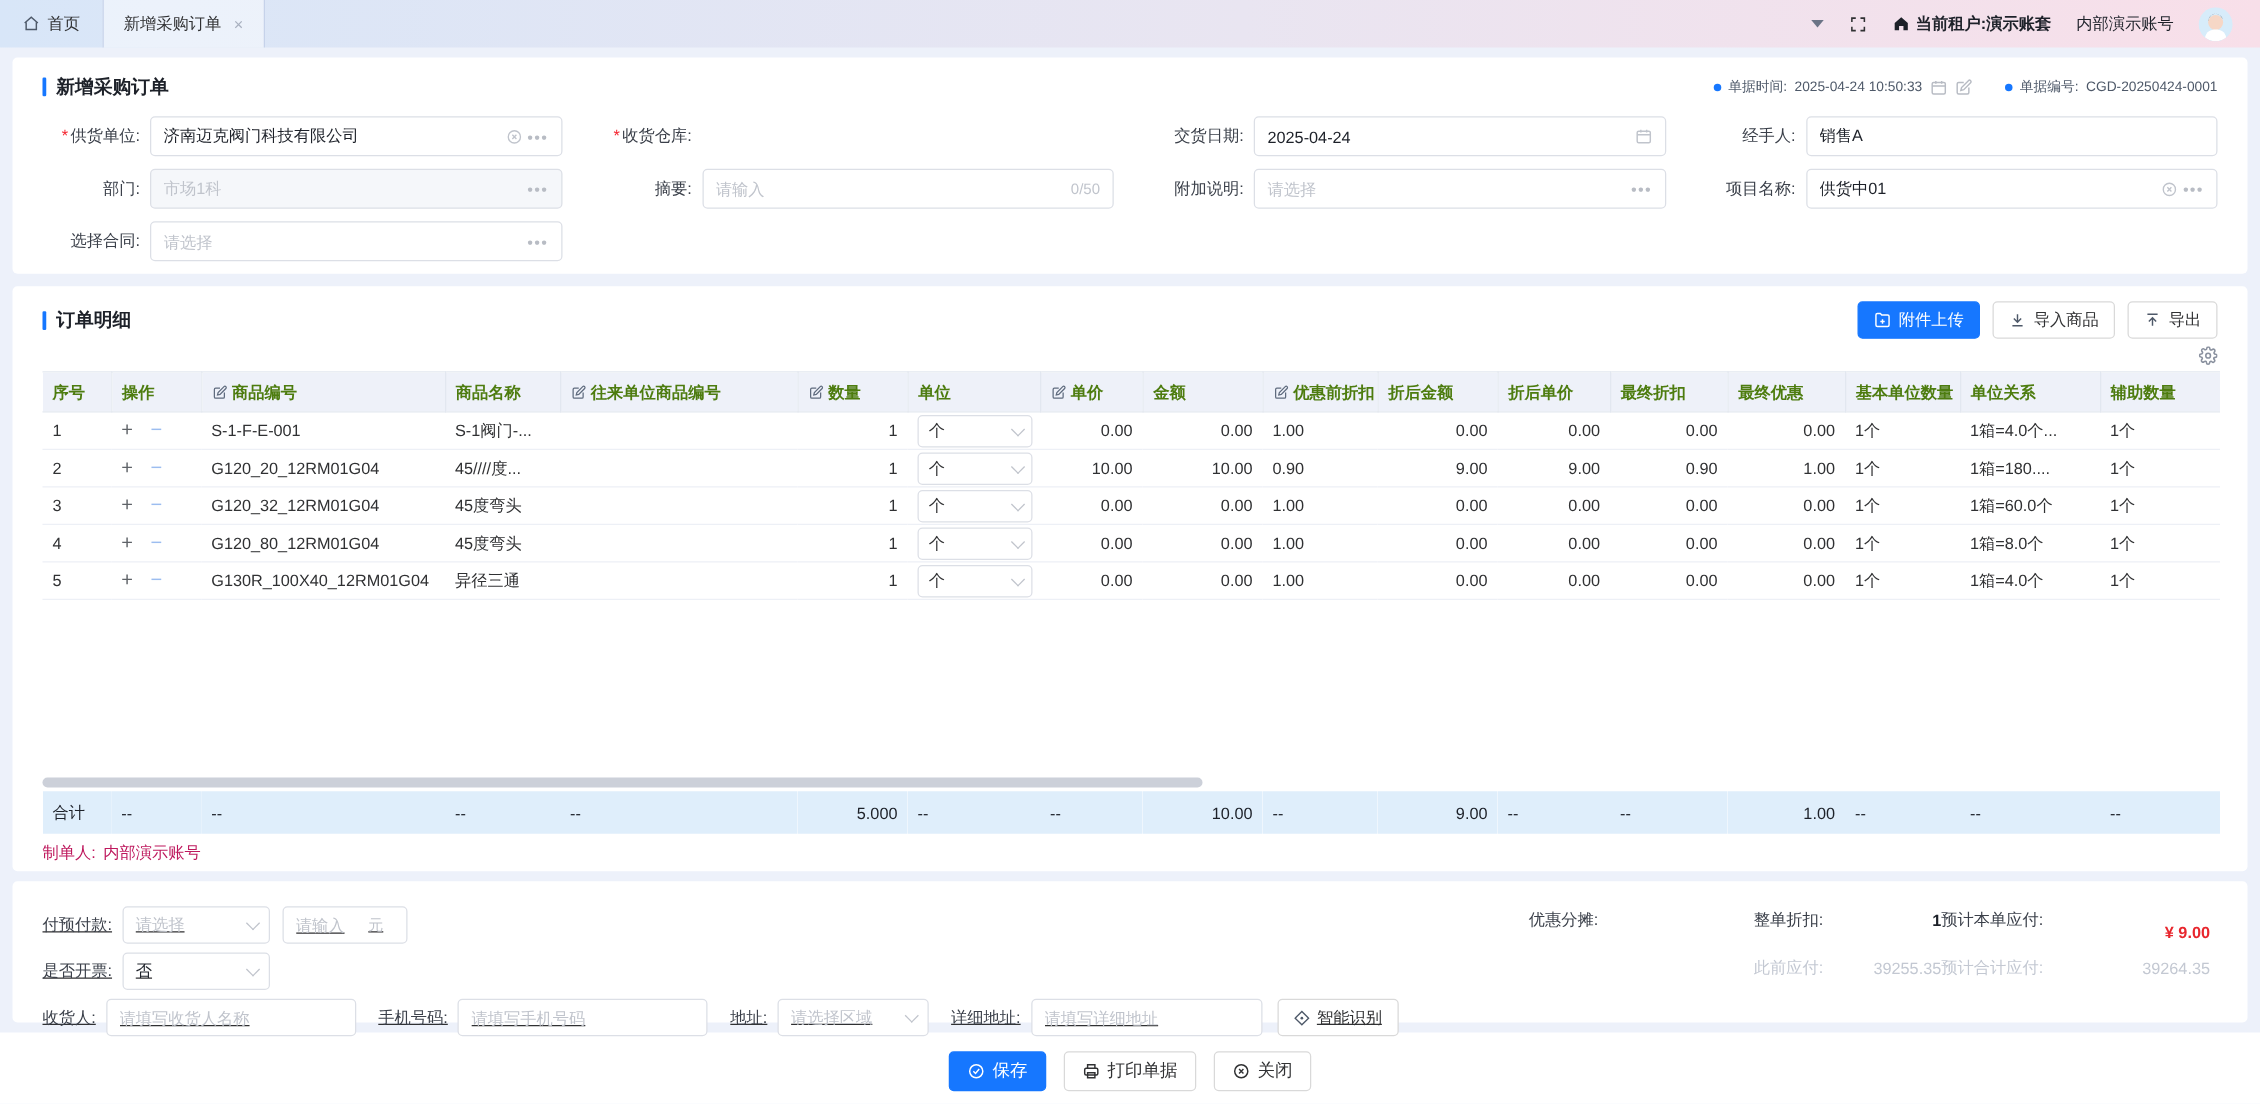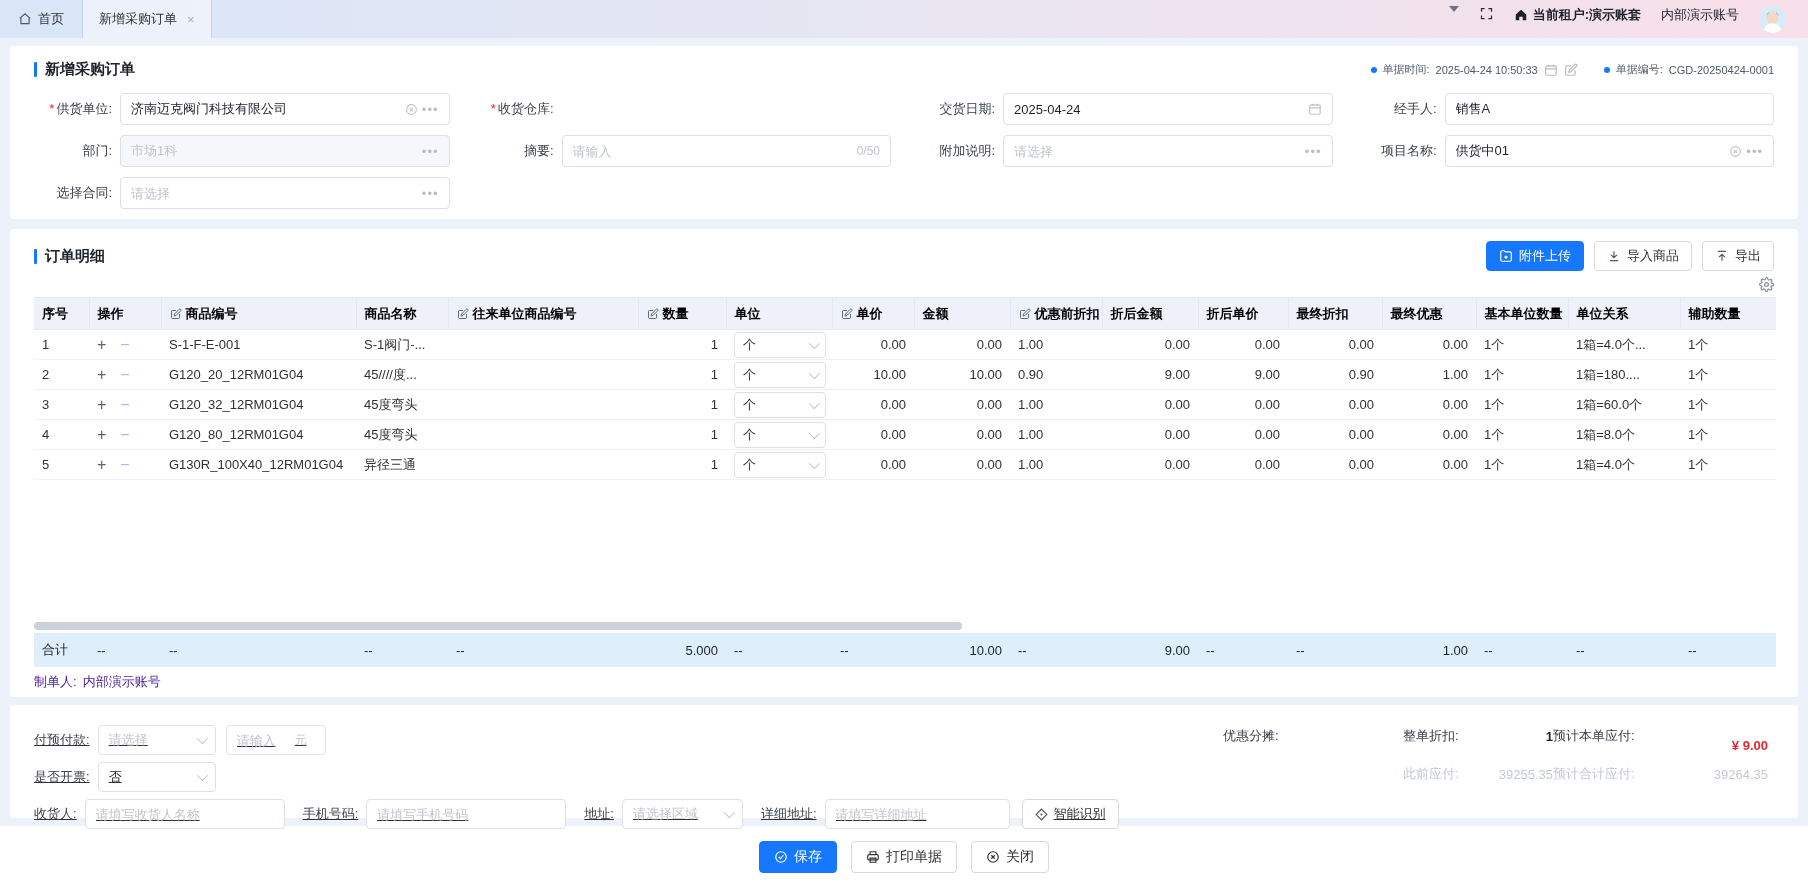--- a/index.html
+++ b/index.html
@@ -7,21 +7,21 @@
     font-family:"Liberation Sans","DejaVu Sans",sans-serif; background:#edf1fa; color:#303133; }
 
   
   .topbar { height:38px; display:flex; align-items:center; justify-content:space-between;
     background:linear-gradient(90deg,#d8e6f8 0%,#e9e5f1 55%,#f8dfe9 100%); font-size:13px; }
   .topbar-left { display:flex; align-items:center; height:100%; }
   .home-item { display:flex; align-items:center; gap:6px; padding:0 18px; color:#303133; cursor:pointer; }
   .tab { display:flex; align-items:center; gap:10px; height:100%; padding:0 16px;
     background:rgba(255,255,255,.48); border-left:1px solid #c6d2ea; border-right:1px solid #c6d2ea; }
   .tab .tab-close { color:#a8b0bf; font-size:13px; cursor:pointer; }
-  .topbar-right { display:flex; align-items:flex-start; gap:20px; padding-right:22px; color:#1d2129; }
+  .topbar-right { display:flex; align-items:center; gap:20px; padding-right:22px; color:#1d2129; }
   .caret-down { width:0; height:0; border-left:5px solid transparent; border-right:5px solid transparent;
     border-top:6px solid #6b7486; }
   .tenant { display:flex; align-items:center; gap:5px; font-weight:bold; }
   .avatar { width:27px; height:27px; border-radius:50%; background:#d7ecfa; overflow:hidden; display:flex; align-items:flex-end; justify-content:center; }
 
   
   .main { padding:8px 10px 0 10px; display:flex; flex-direction:column; }
   .card { background:#fff; border-radius:4px; }
   .card-head { display:flex; align-items:center; justify-content:space-between; }
   .sec-title { display:flex; align-items:center; gap:8px; font-size:15px; font-weight:bold; color:#1d2129; }
@@ -50,37 +50,37 @@
 
   
   .detail-card { height:468px; padding:12px 24px 0 24px; margin-bottom:8px; display:flex; flex-direction:column; }
   .detail-btns { display:flex; align-items:center; gap:10px; }
   .btn { display:inline-flex; align-items:center; gap:6px; height:30px; padding:0 12px; border-radius:4px;
     border:1px solid #d9d9d9; background:#fff; font-size:13px; color:#303133; cursor:pointer; font-family:inherit; }
   .btn.primary { background:#1677ff; border-color:#1677ff; color:#fff; }
   .gear-row { height:26px; display:flex; justify-content:flex-end; align-items:center; }
 
   table.grid { width:100%; border-collapse:collapse; table-layout:fixed; font-size:13px; }
-  table.grid th { background:#eef1f9; height:32px; font-weight:bold; color:#000000; text-align:left;
+  table.grid th { background:#eef1f9; height:32px; font-weight:bold; color:#4d7c0f; text-align:left;
     padding:0 8px; border-right:1px solid #e2e7f0; border-top:1px solid #e2e7f0; border-bottom:1px solid #e2e7f0; white-space:nowrap; overflow:hidden; }
   table.grid th:last-child { border-right:none; }
   table.grid th .th-in { display:flex; align-items:center; gap:4px; }
   table.grid td { height:30px; padding:0 8px; border-bottom:1px solid #edf0f6; color:#303133; white-space:nowrap; overflow:hidden; }
   .c-right { text-align:right; }
   .ops-plus { color:#5f6368; font-size:16px; cursor:pointer; }
   .ops-minus { color:#9cbdf0; font-size:16px; cursor:pointer; margin-left:14px; }
   .unit-select { width:92px; height:26px; border:1px solid #dcdfe6; border-radius:4px; display:inline-flex;
     align-items:center; justify-content:space-between; padding:0 8px; cursor:pointer; background:#fff; }
   .chev { width:8px; height:8px; border-right:1.6px solid #c0c4cc; border-bottom:1.6px solid #c0c4cc;
     transform:rotate(45deg) translateY(-2px); flex:none; }
   .tbl-filler { flex:1; }
   .hscroll { width:928px; height:8px; background:#ccd0d9; border-radius:4px; margin:3px 0 3px 0; cursor:pointer; }
   table.total-grid { width:100%; border-collapse:collapse; table-layout:fixed; font-size:13px; }
   table.total-grid td { height:34px; padding:0 8px; background:#dfeefb; color:#1d2129; white-space:nowrap; overflow:hidden; }
-  .creator-line { height:30px; display:flex; align-items:center; gap:6px; font-size:13px; color:#4c1d95; }
+  .creator-line { height:30px; display:flex; align-items:center; gap:6px; font-size:13px; color:#be185d; }
 
   
   .bottom-card { height:113px; padding:20px 24px 0 24px; margin-bottom:8px; position:relative;text-decoration:underline; }
   .b-row { display:flex; align-items:center; height:30px; margin-bottom:7px; font-size:13px; }
   .b-lbl { color:#3b404a; padding-right:8px; white-space:nowrap; }
   .sel { height:30px; border:1px solid #dcdfe6; border-radius:4px; background:#fff; display:inline-flex;
     align-items:center; justify-content:space-between; padding:0 10px; gap:8px; cursor:pointer; }
   .sel .ph { color:#c0c4cc; }
   .sel .val { color:#1d2129; }
   .small-input { height:30px; border:1px solid #dcdfe6; border-radius:4px; display:inline-flex; align-items:center;

